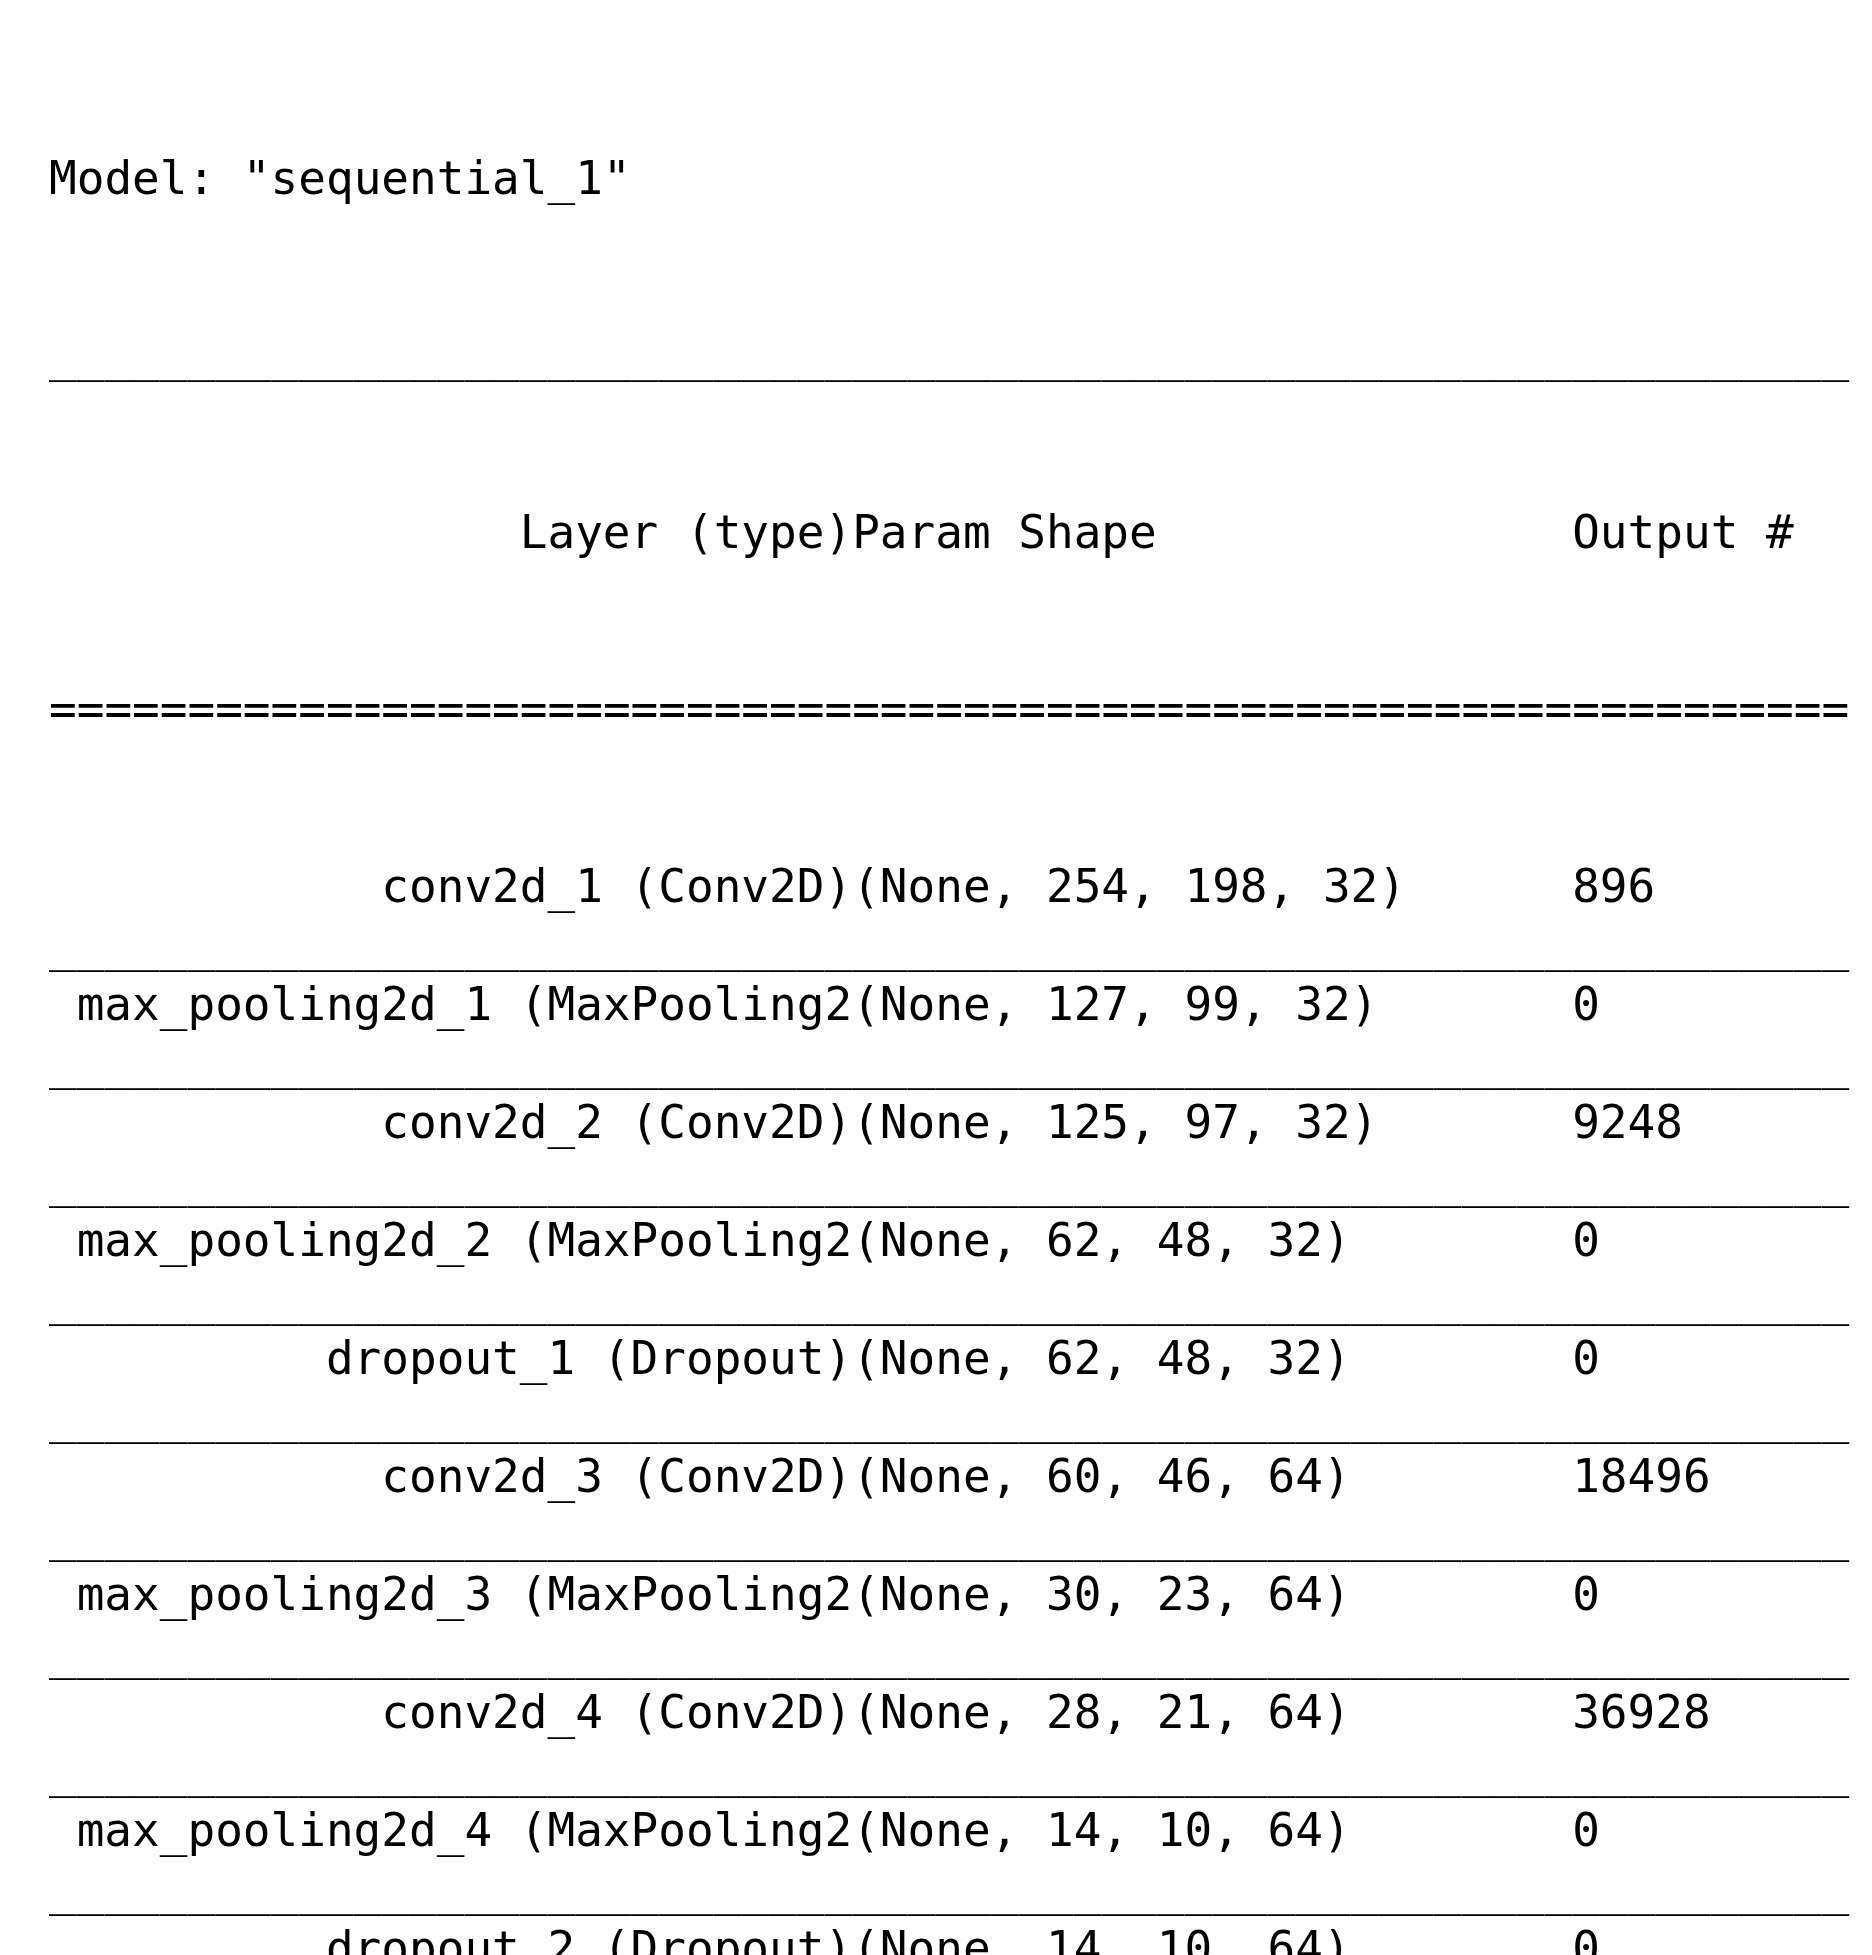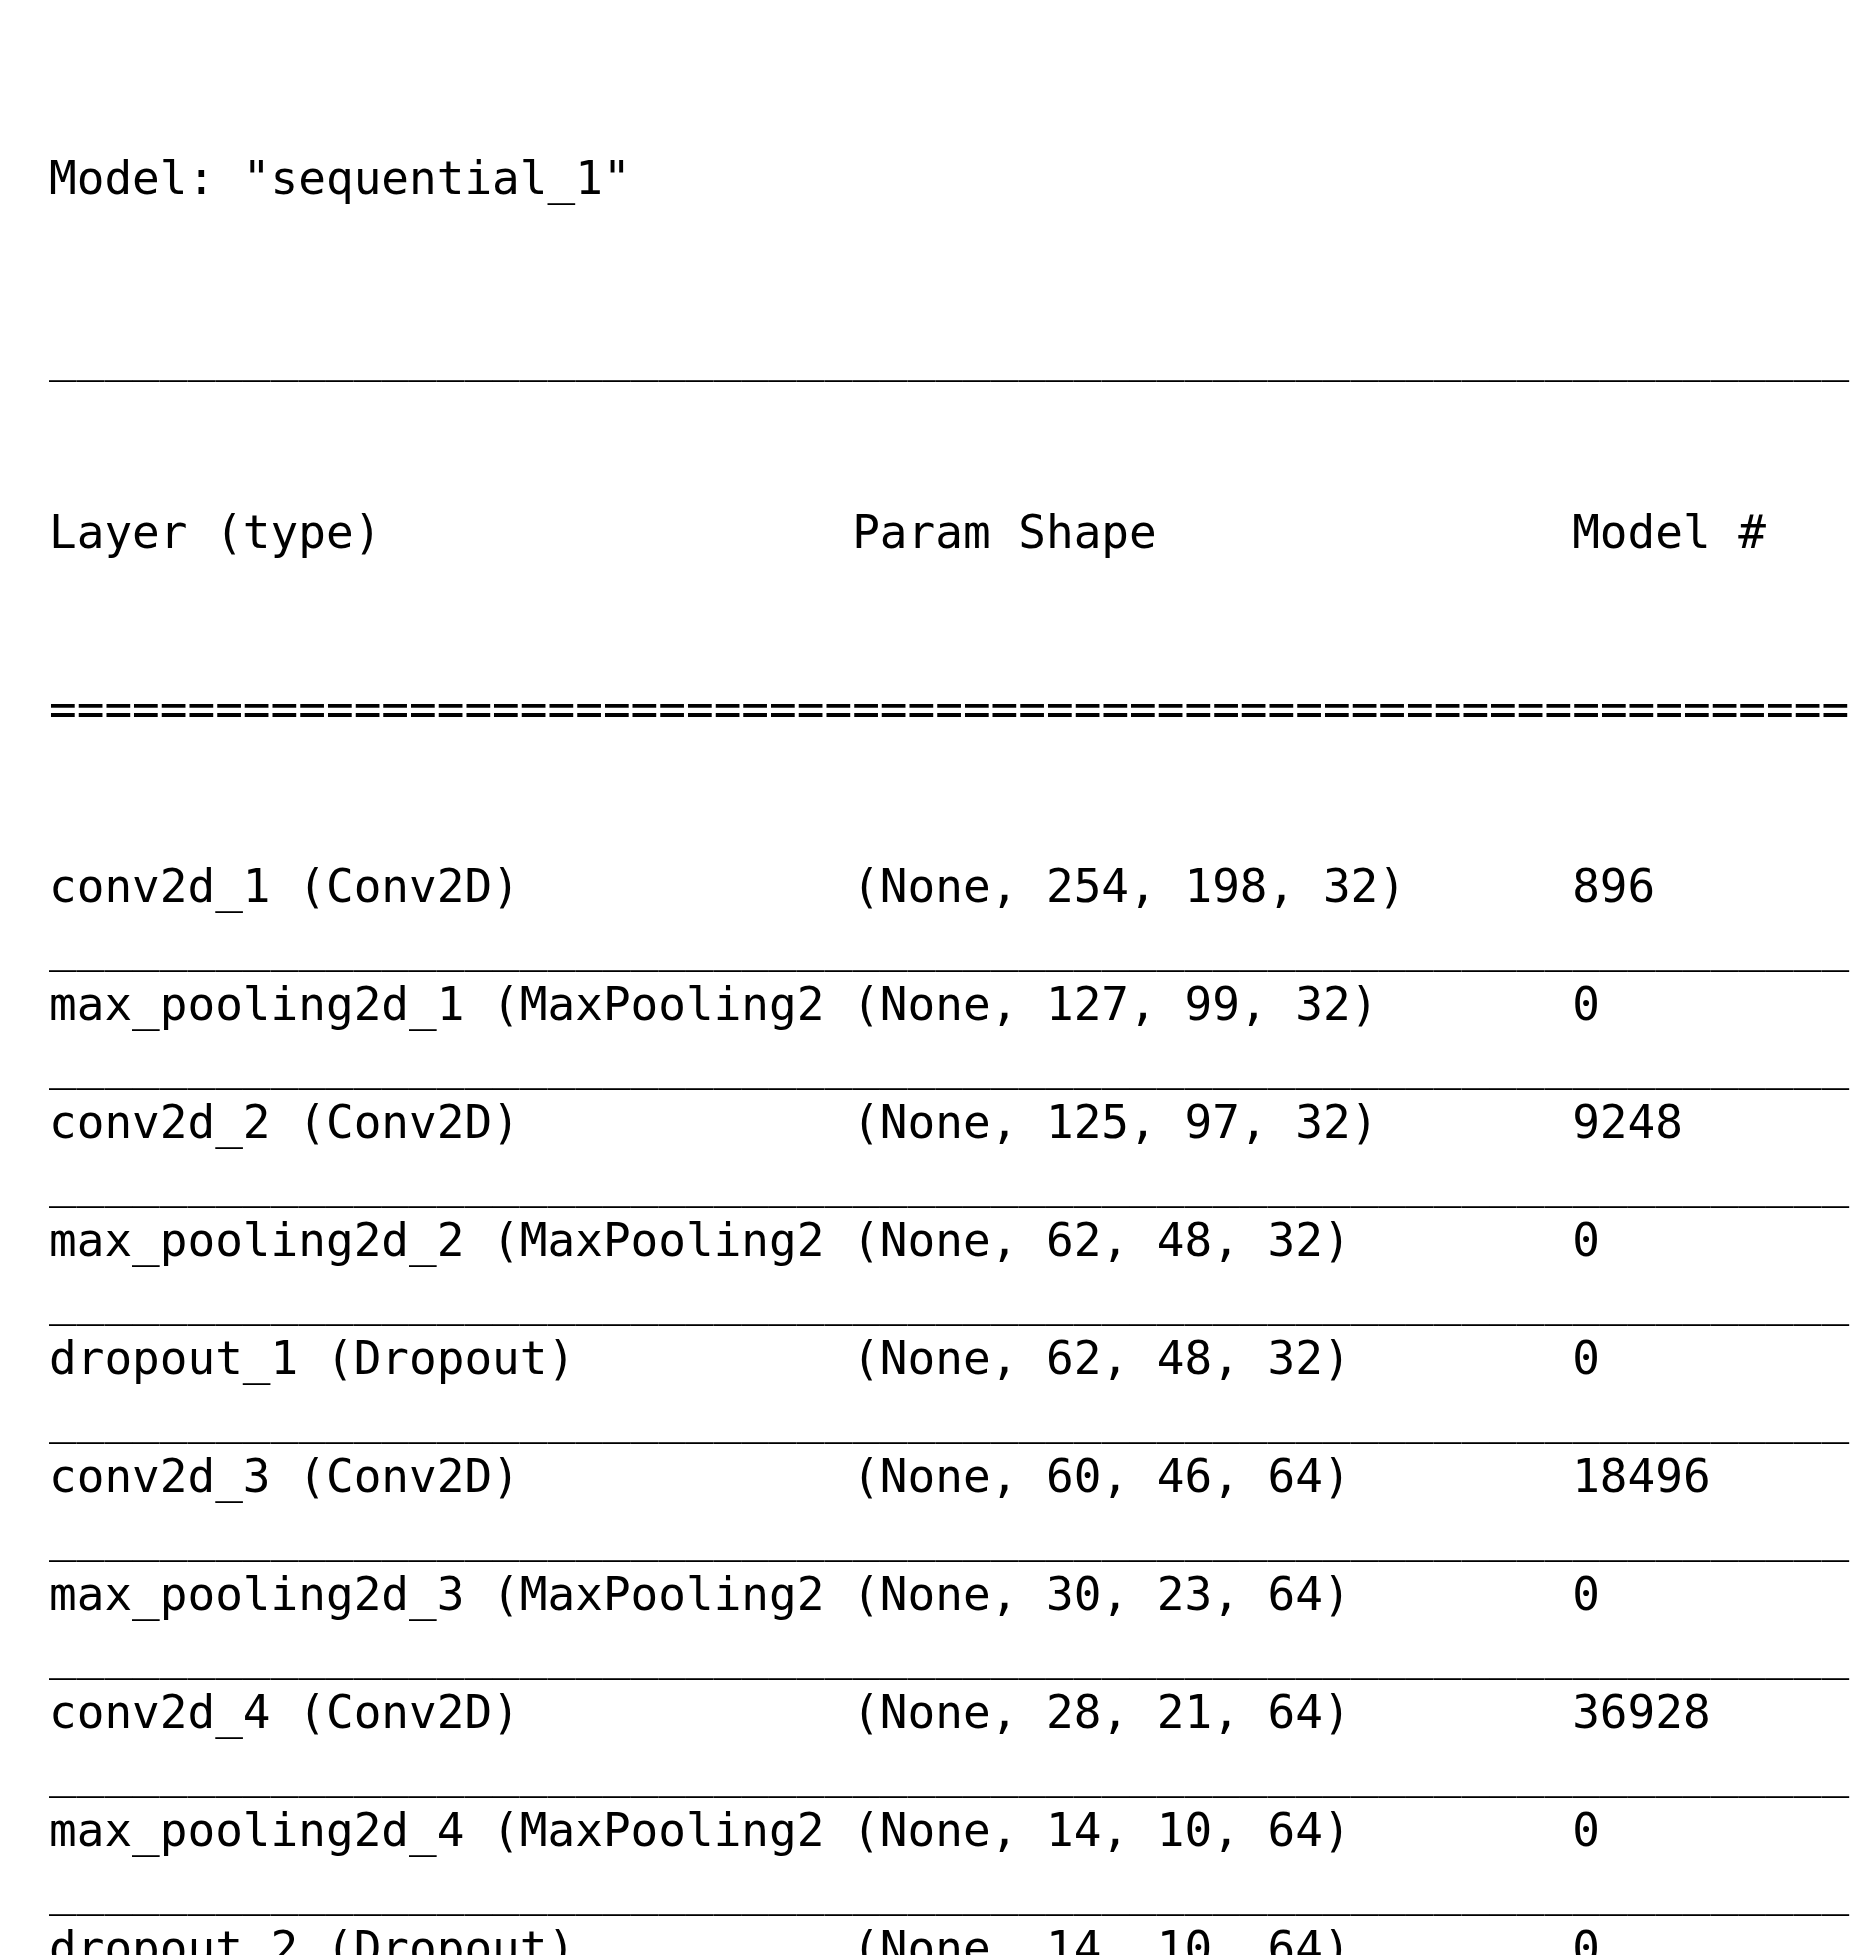--- a/index.html
+++ b/index.html
@@ -15,28 +15,28 @@
     width: 1873px;
     height: 1955px;
     padding: 31px 0 0 49px;
     font-family: "DejaVu Sans Mono", "Liberation Mono", monospace;
     font-size: 46px;
     line-height: 59px;
     color: #000000;
     white-space: pre;
   }
   .line { height: 59px; white-space: pre; }
-  .c1 { display: inline-block; width: 29ch; }
+  .c1 { display: inline-block; width: 29ch; text-align: right; }
   .c2 { display: inline-block; width: 26ch; }
   .c3 { display: inline-block; width: 10ch; }
   .sep { overflow: hidden; }
 </style>
 </head>
 <body>
 
 <div class="summary">
   <div class="line">Model: "sequential_1"</div>
   <div class="line sep">_________________________________________________________________</div>
-  <div class="line"><span class="c1">Layer (type)</span><span class="c2">Param Shape</span><span class="c3">Model #</span></div>
+  <div class="line"><span class="c1">Layer (type)</span><span class="c2">Param Shape</span><span class="c3">Output #</span></div>
   <div class="line sep">=================================================================</div>
   <div id="table-body"><div class="line"><span class="c1">conv2d_1 (Conv2D)</span><span class="c2">(None, 254, 198, 32)</span><span class="c3">896</span></div><div class="line sep">_________________________________________________________________</div><div class="line"><span class="c1">max_pooling2d_1 (MaxPooling2</span><span class="c2">(None, 127, 99, 32)</span><span class="c3">0</span></div><div class="line sep">_________________________________________________________________</div><div class="line"><span class="c1">conv2d_2 (Conv2D)</span><span class="c2">(None, 125, 97, 32)</span><span class="c3">9248</span></div><div class="line sep">_________________________________________________________________</div><div class="line"><span class="c1">max_pooling2d_2 (MaxPooling2</span><span class="c2">(None, 62, 48, 32)</span><span class="c3">0</span></div><div class="line sep">_________________________________________________________________</div><div class="line"><span class="c1">dropout_1 (Dropout)</span><span class="c2">(None, 62, 48, 32)</span><span class="c3">0</span></div><div class="line sep">_________________________________________________________________</div><div class="line"><span class="c1">conv2d_3 (Conv2D)</span><span class="c2">(None, 60, 46, 64)</span><span class="c3">18496</span></div><div class="line sep">_________________________________________________________________</div><div class="line"><span class="c1">max_pooling2d_3 (MaxPooling2</span><span class="c2">(None, 30, 23, 64)</span><span class="c3">0</span></div><div class="line sep">_________________________________________________________________</div><div class="line"><span class="c1">conv2d_4 (Conv2D)</span><span class="c2">(None, 28, 21, 64)</span><span class="c3">36928</span></div><div class="line sep">_________________________________________________________________</div><div class="line"><span class="c1">max_pooling2d_4 (MaxPooling2</span><span class="c2">(None, 14, 10, 64)</span><span class="c3">0</span></div><div class="line sep">_________________________________________________________________</div><div class="line"><span class="c1">dropout_2 (Dropout)</span><span class="c2">(None, 14, 10, 64)</span><span class="c3">0</span></div></div>
 </div>
 
 
 </body></html>

